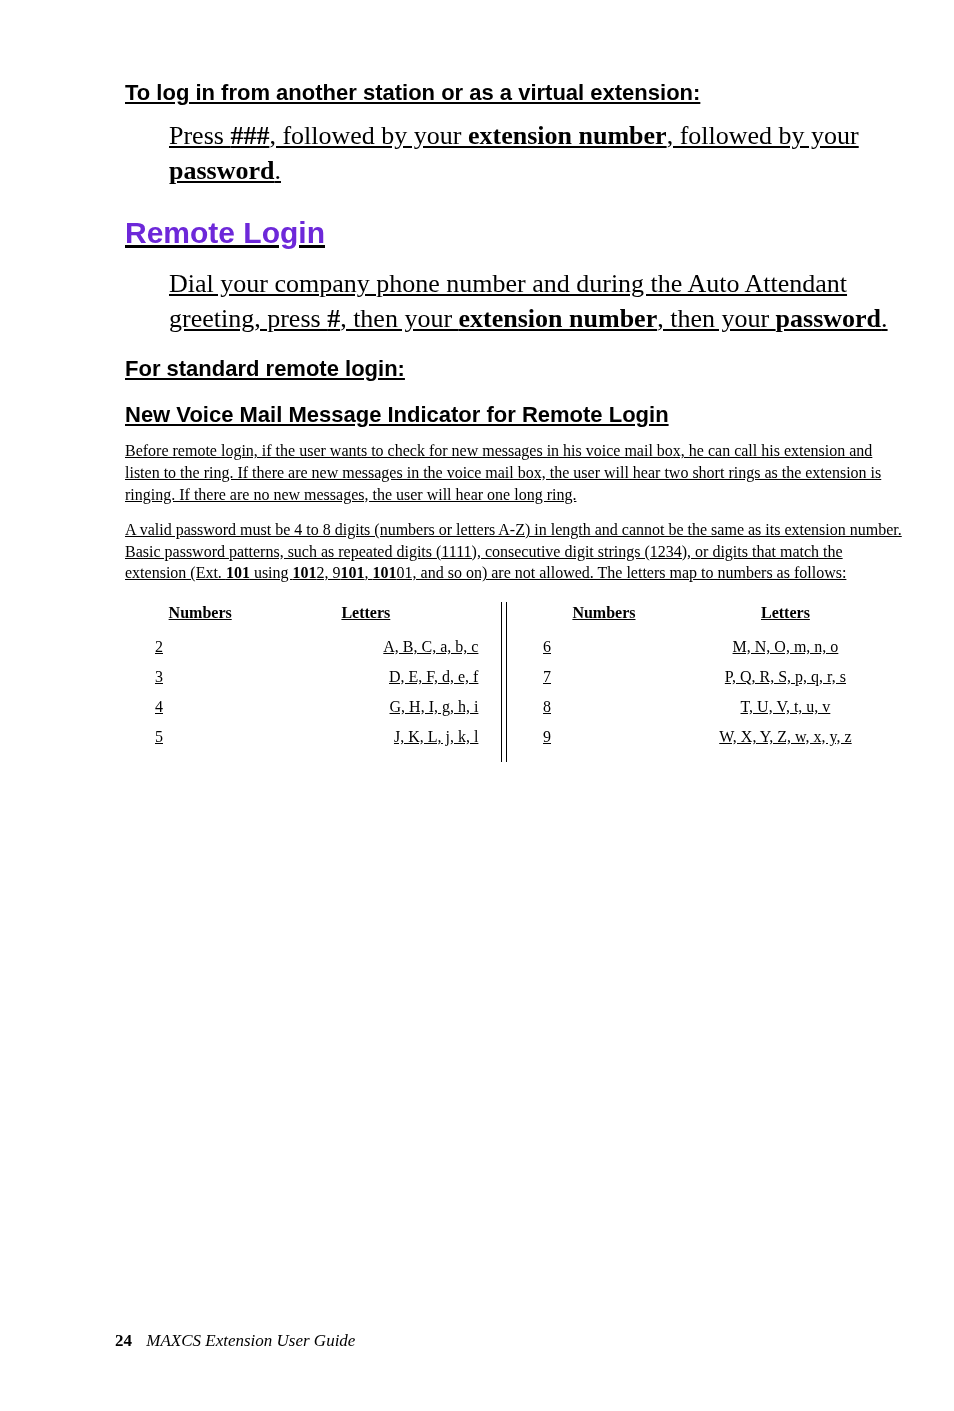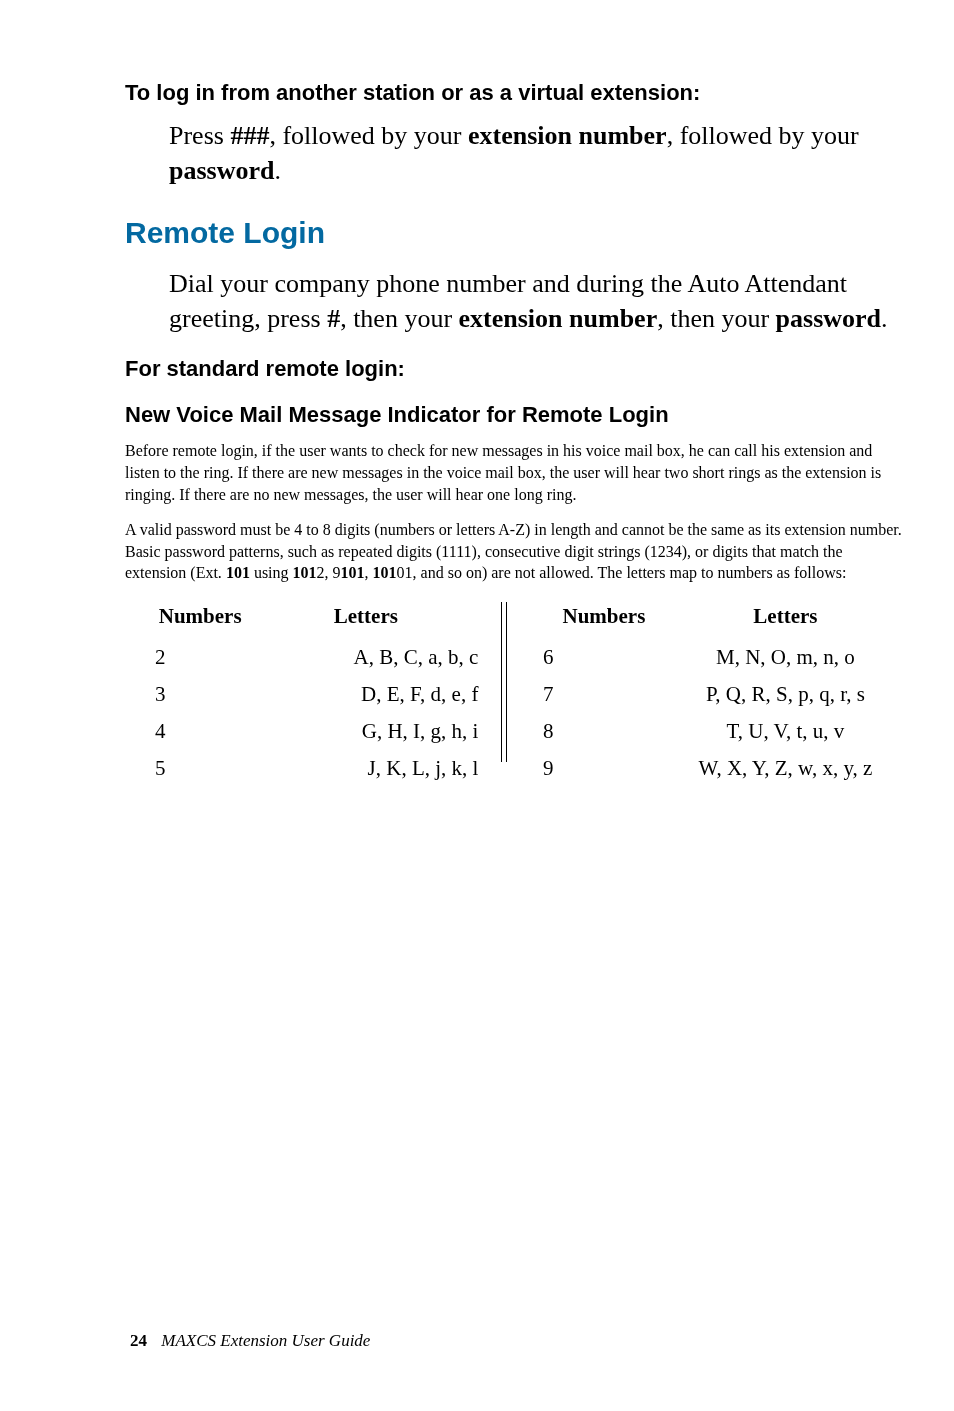--- a/index.html
+++ b/index.html
@@ -9,54 +9,55 @@
     font-family: "Times New Roman", Times, serif;
     color: #000;
     width: 954px;
     height: 1411px;
     position: relative;
     box-sizing: border-box;
   }
   .page {
     padding: 60px 52px 0 125px;
     box-sizing: border-box;
+    text-decoration: underline;
   }
   .h3 {
     font-family: Arial, Helvetica, sans-serif;
     font-weight: bold;
     font-size: 22px;
     margin: 20px 0 12px 0;
     color: #000;
   }
   .h2 {
     font-family: Arial, Helvetica, sans-serif;
     font-weight: bold;
     font-size: 30px;
     margin: 28px 0 16px 0;
-    color: #0369a1;
+    color: #6d28d9;
   }
   .body-indent {
     margin-left: 44px;
     font-size: 26px;
     line-height: 1.35;
     margin-top: 8px;
     margin-bottom: 14px;
   }
   .body {
     font-size: 16px;
     line-height: 1.35;
     margin-top: 8px;
     margin-bottom: 14px;
   }
   .b { font-weight: bold; }
   table.num-letters {
     border-collapse: collapse;
     width: 100%;
     margin-top: 6px;
-    font-size: 21px;
+    font-size: 16px;
     font-family: "Times New Roman", Times, serif;
   }
   table.num-letters th {
     font-weight: bold;
     text-align: center;
     padding: 6px 4px 10px 4px;
     vertical-align: top;
   }
   table.num-letters td {
     padding: 6px 4px;
@@ -85,21 +86,21 @@
     background: #000;
   }
   .vbar-outer .b1 { left: 0; }
   .vbar-outer .b2 { left: 5px; }
   .th-num-left { text-align: center; }
   .th-let-left { text-align: center; }
   .th-num-right { text-align: center; }
   .th-let-right { text-align: center; }
   .footer {
     position: absolute;
-    left: 130px;
+    left: 115px;
     bottom: 60px;
     font-size: 17px;
     font-family: "Times New Roman", Times, serif;
   }
   .footer .pnum { font-weight: bold; }
   .footer .title { font-style: italic; margin-left: 10px; }
 </style>
 </head>
 <body>
 

